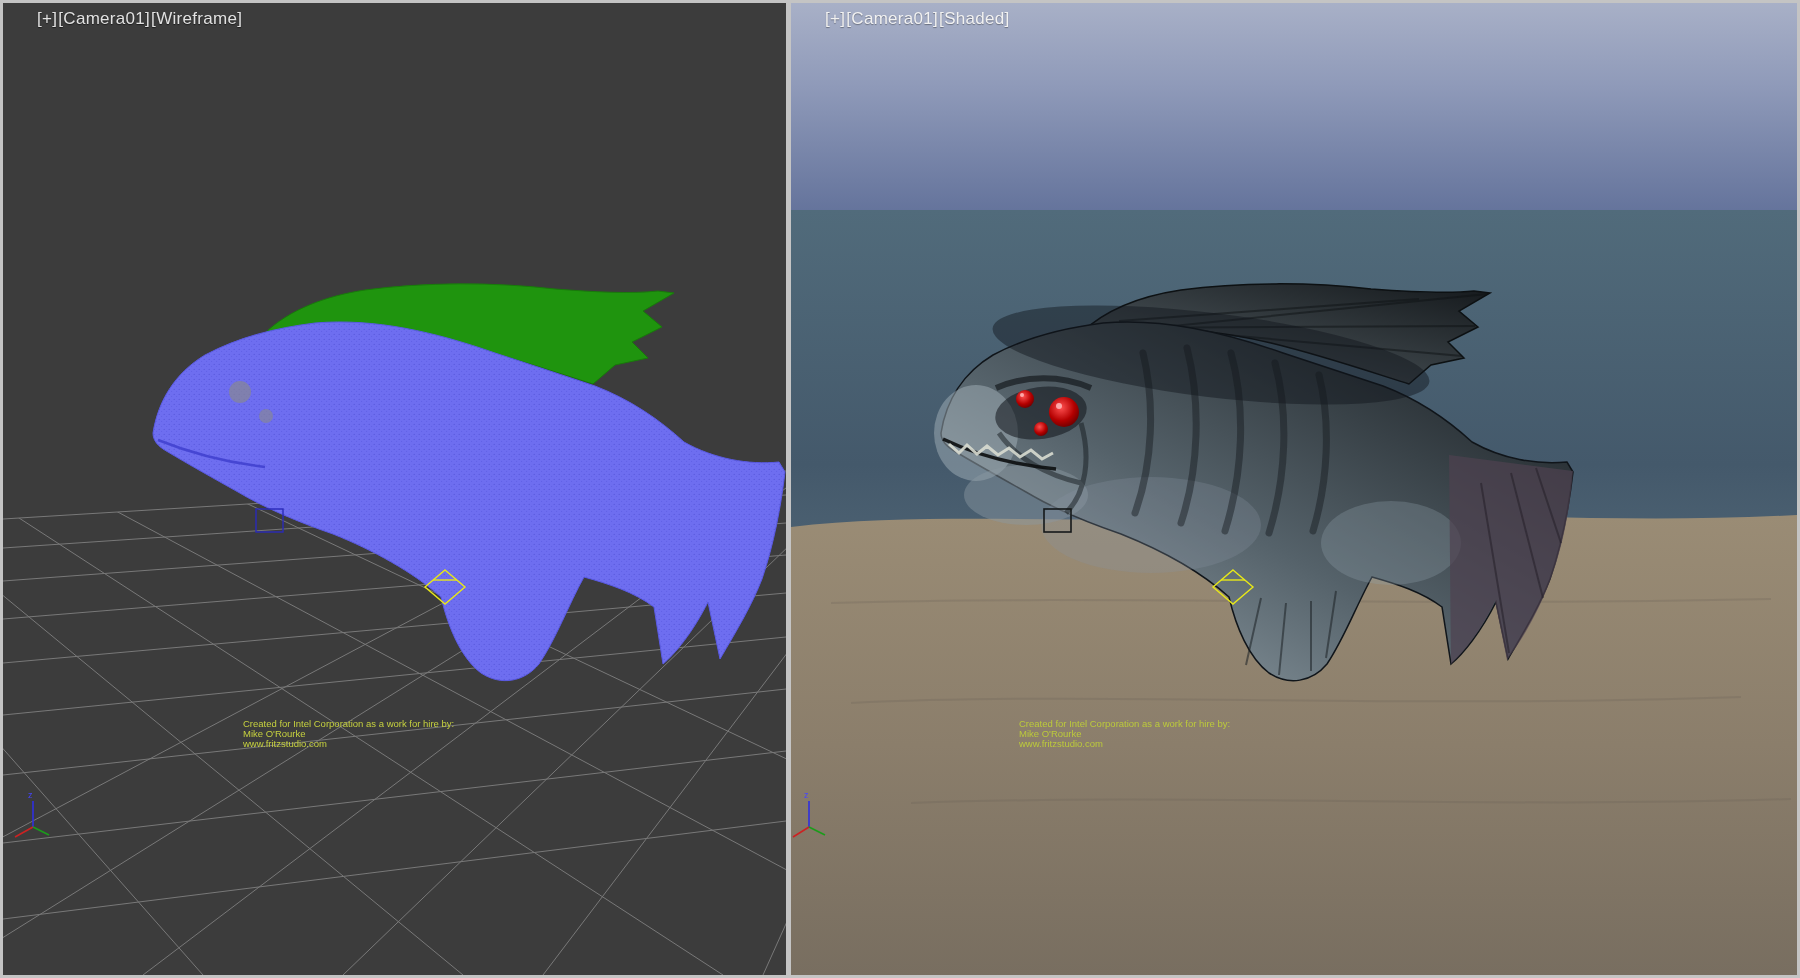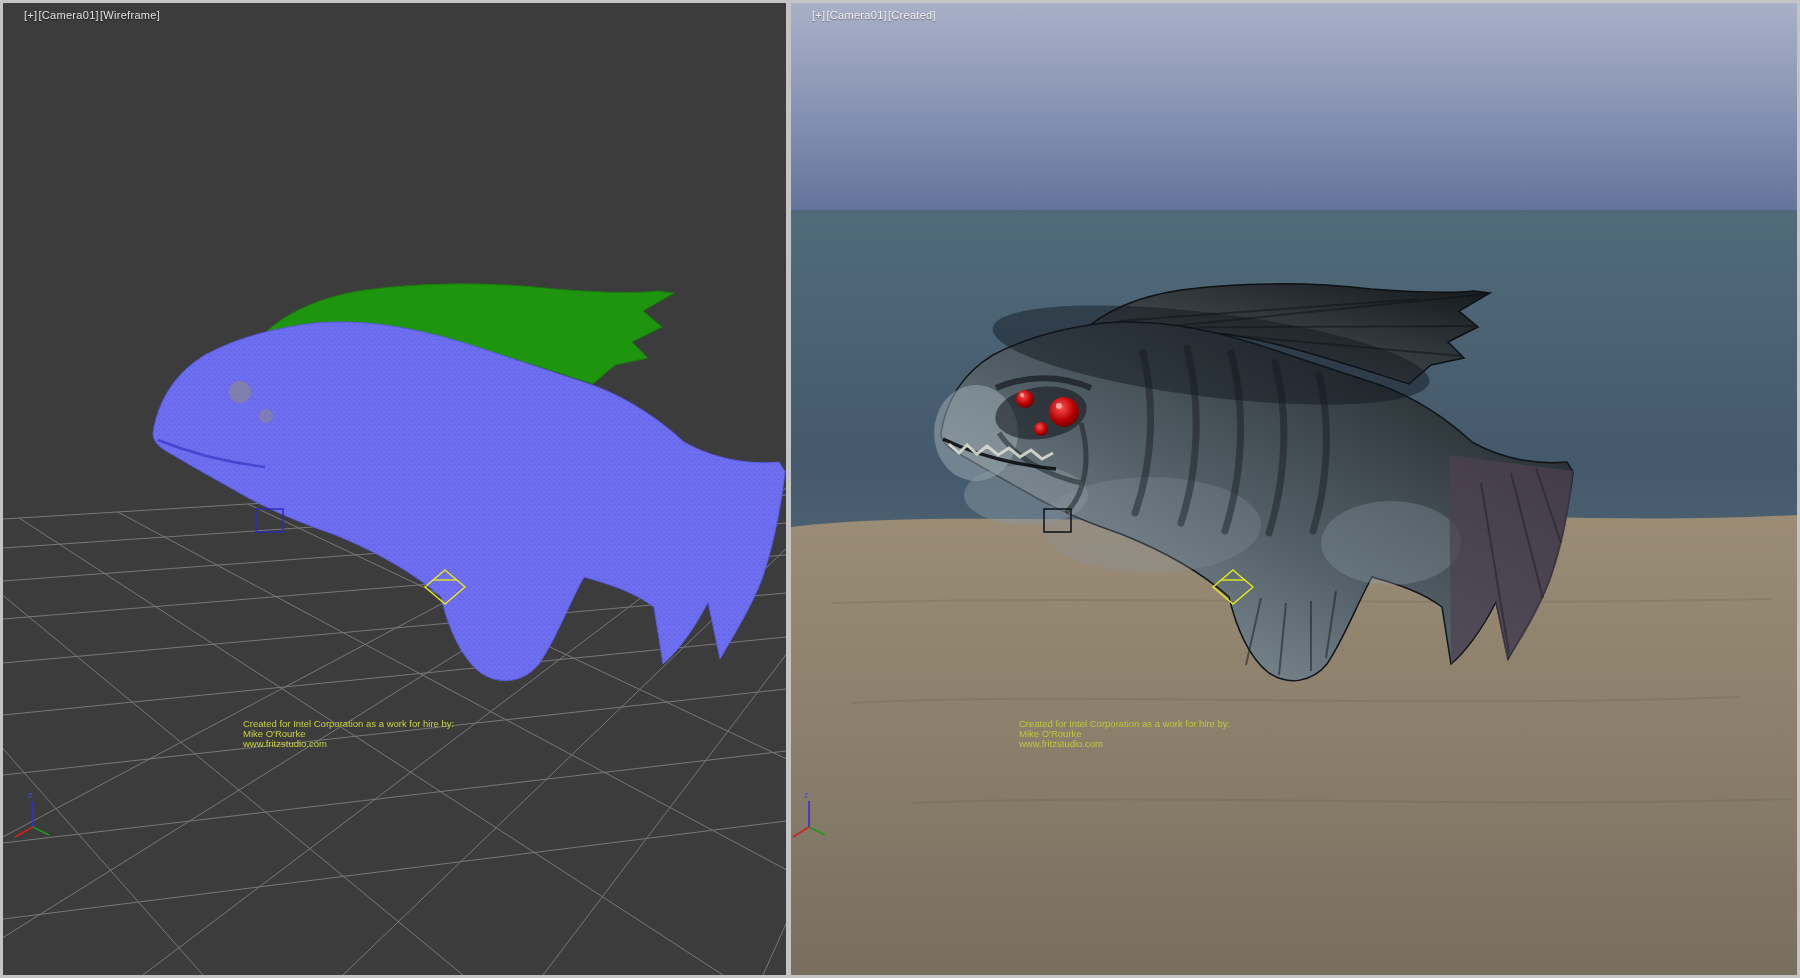--- a/index.html
+++ b/index.html
@@ -17,24 +17,24 @@
   #vp-wireframe { width:783px; background:#3c3c3c; }
   #vp-shaded { width:1006px; background:#3c3c3c; }
 
   .sky, .sea { position:absolute; left:0; width:100%; }
   .sky { top:0; height:207px; background:linear-gradient(180deg,#a8b0c7 0%, #8f9ab9 40%, #65749c 100%); }
   .sea { top:207px; height:318px; background:linear-gradient(180deg,#516b7b 0%, #44596b 80%, #4a5f70 100%); }
 
   .scene { position:absolute; left:0; top:0; display:block; }
 
   .vp-label {
-    position:absolute; top:6px; left:21px;
-    font-size:11px; letter-spacing:.3px; color:#e2e2e2;
+    position:absolute; top:6px; left:1px;
+    font-size:17px; letter-spacing:.3px; color:#e2e2e2;
     text-shadow:0 1px 1px rgba(0,0,0,.55);
-    user-select:none; white-space:nowrap; z-index:5;
+    user-select:none; white-space:nowrap; z-index:5;padding-left:33px;
   }
   .vp-label span { margin-right:1px; cursor:pointer; }
   #vp-shaded .vp-label { color:#f2f2f2; text-shadow:0 1px 1px rgba(0,0,0,.35); }
 
   .attribution {
     position:absolute; left:240px; top:692px; z-index:4;
     color:#c6d13f; font-size:9.5px; line-height:10px; white-space:nowrap;margin-top:24px;
   }
   #vp-shaded .attribution { left:228px; color:#bcca3b; }
 </style>
@@ -180,21 +180,21 @@
 
       <g stroke-width="1.6">
         <line x1="18" y1="824" x2="18" y2="798" stroke="#2f2fe0"></line>
         <line x1="18" y1="824" x2="2" y2="834" stroke="#cc2222"></line>
         <line x1="18" y1="824" x2="34" y2="832" stroke="#1c9c1c"></line>
         <text x="13" y="795" fill="#4545ff" font-size="9">z</text>
       </g>
     </svg>
 
     <div class="vp-label">
-      <span>[+]</span><span>[Camera01]</span><span>[Created]</span>
+      <span>[+]</span><span>[Camera01]</span><span>[Shaded]</span>
     </div>
 
     <div class="attribution">
       <div>Created for Intel Corporation as a work for hire by:</div>
       <div>Mike O'Rourke</div>
       <div>www.fritzstudio.com</div>
     </div>
   </section>
 
 </div>

